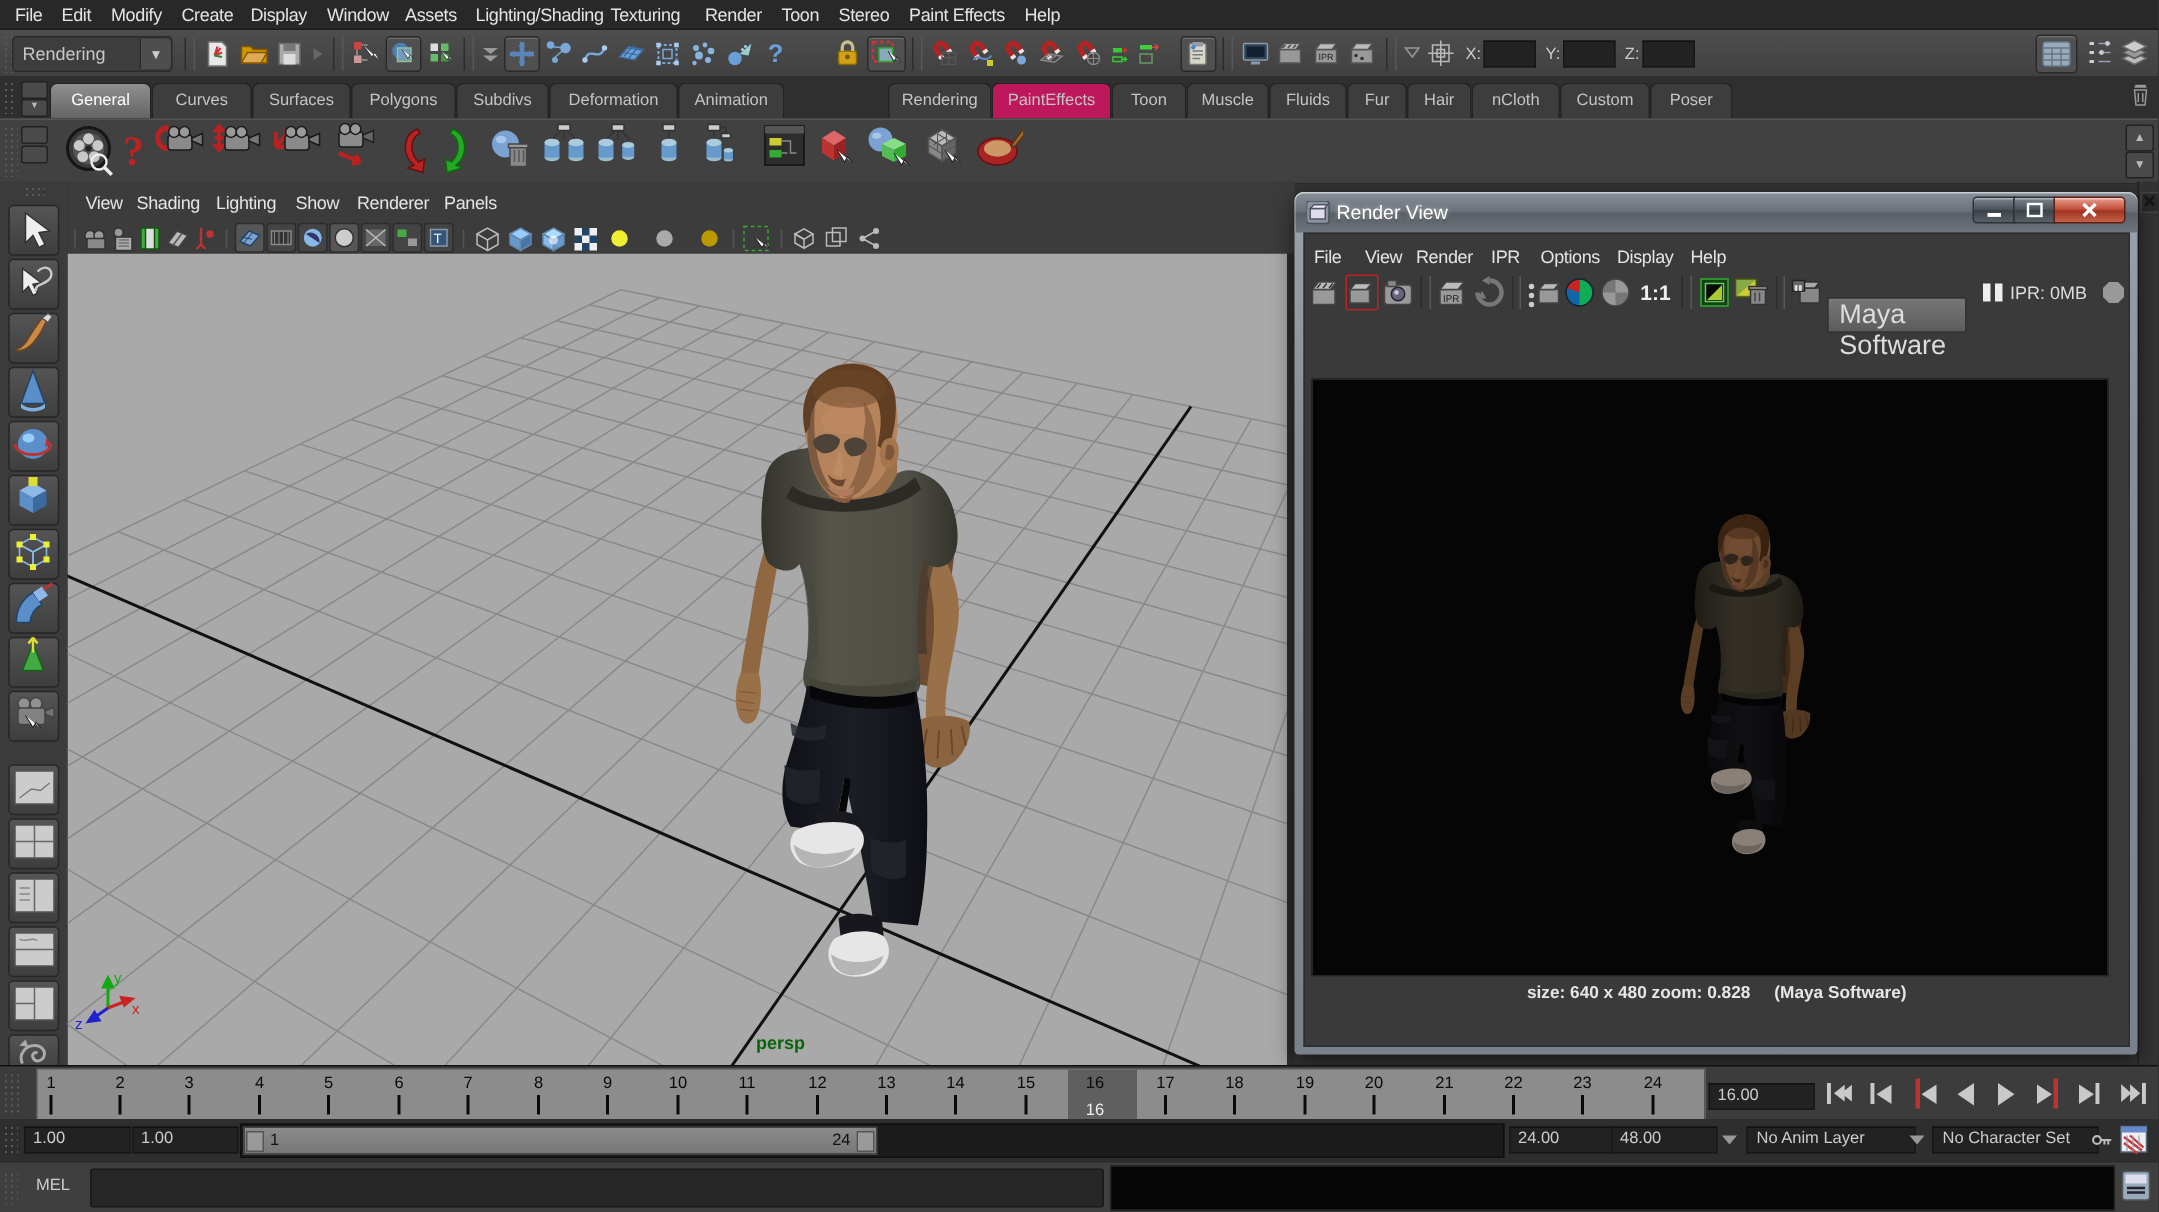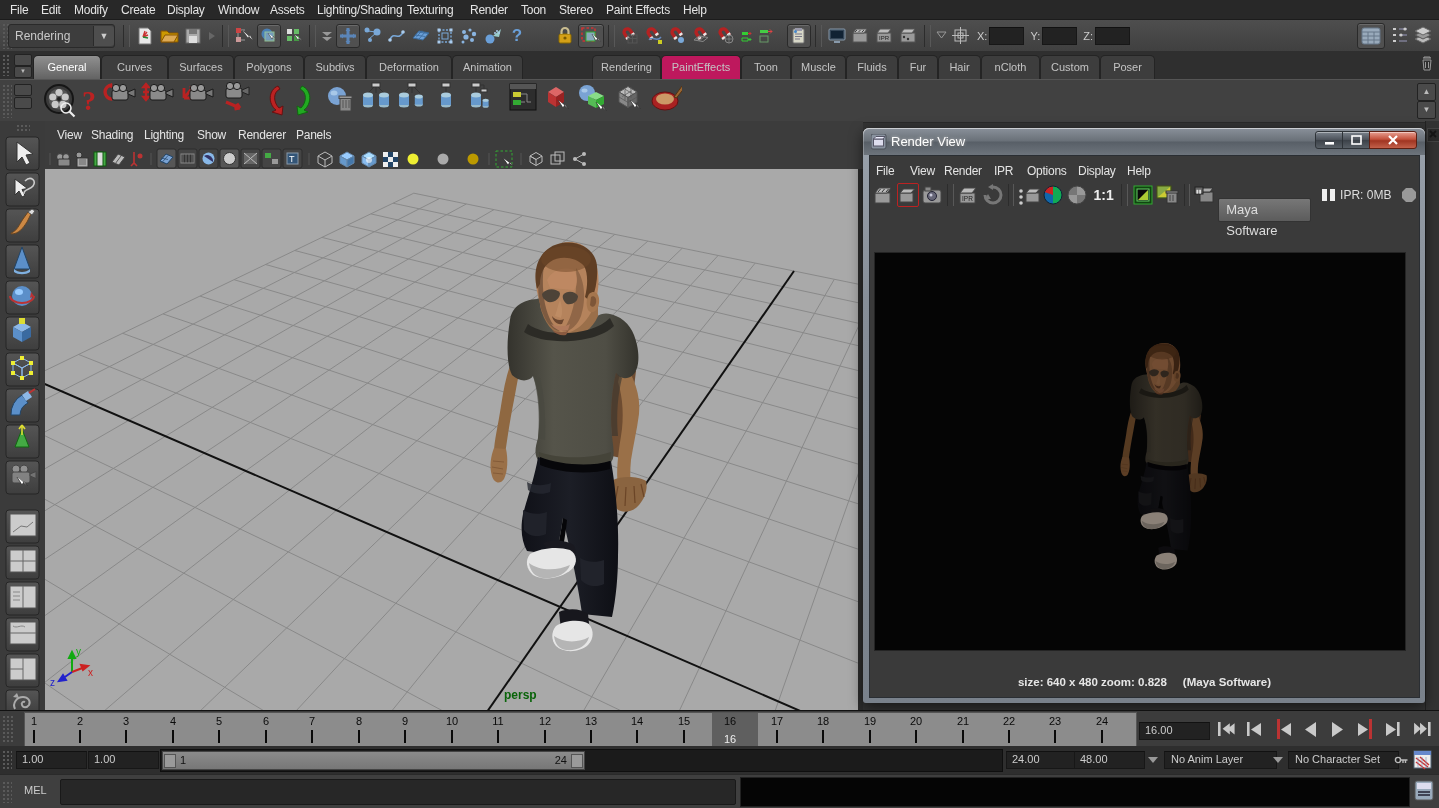--- a/index.html
+++ b/index.html
@@ -1070,21 +1070,21 @@
    <div class="sep"></div>
    <div class="ib">
             <svg width="22" height="20">
               <rect x="6" y="7" width="13" height="10" fill="#888" stroke="#333"></rect>
               <path d="M6 7 l3-4 10 0 -3 4z" fill="#aaa" stroke="#333"></path>
               <rect x="1" y="2" width="8" height="7" fill="#666" stroke="#222"></rect>
               <text x="2" y="8" font-size="5" fill="#ddd" font-family="Liberation Sans">▮▮</text>
             </svg>
           </div>
    <div style="width:1px;"></div>
-   <div style="width:92px;height:22px;background:linear-gradient(#777,#5c5c5c);border:1px solid #333;border-radius:2px;color:#ddd;font-size:13px;line-height:21px;padding-left:7px;margin-top:29px;">Maya Software</div>
+   <div style="width:92px;height:22px;background:linear-gradient(#777,#5c5c5c);border:1px solid #333;border-radius:2px;color:#ddd;font-size:18px;line-height:21px;padding-left:7px;margin-top:29px;">Maya Software</div>
    <div style="width:10px;"></div>
    <svg width="18" height="16">
             <rect x="2" y="2" width="5" height="12" fill="#eee"></rect>
             <rect x="10" y="2" width="5" height="12" fill="#eee"></rect>
           </svg>
    <span style="color:#ddd;font-size:12px;margin-left:4px;white-space:nowrap;">IPR: 0MB</span>
    <svg width="26" height="18" style="margin-left:6px;">
             <polygon points="9,2 15,2 19,6 19,12 15,16 9,16 5,12 5,6" fill="#999"></polygon>
           </svg>
   </div>
@@ -1098,21 +1098,21 @@
                 <feFuncB type="linear" slope="0.52"></feFuncB>
               </feComponentTransfer>
             </filter>
           </defs>
     <rect x="875" y="253" width="530" height="397" fill="#050505"></rect>
     <g transform="translate(848.9,209.0) scale(0.5536)" filter="url(#dk)">
             <use href="#char"></use>
           </g>
   </svg>
 
-  <div class="abs" style="left:0;top:520px;width:100%;text-align:center;color:#e6e6e6;font-size:11.5px;font-weight:bold;">size: 640 x 480 zoom: 0.828&nbsp;&nbsp;&nbsp;&nbsp;&nbsp;(Maya Software)</div>
+  <div class="abs" style="left:0;top:500px;width:100%;text-align:center;color:#e6e6e6;font-size:11.5px;font-weight:bold;">size: 640 x 480 zoom: 0.828&nbsp;&nbsp;&nbsp;&nbsp;&nbsp;(Maya Software)</div>
  </div>
 </div>
 
 <div class="abs" style="left:0;top:710px;width:1439px;height:36px;background:#3c3c3c;border-top:1px solid #111;">
  <div class="dots abs" style="left:2px;top:4px;width:12px;height:28px;"></div>
  <div class="abs" style="left:24px;top:1px;width:1111px;height:34px;background:#8c8c8c;border:1px solid #555;">
   <svg width="1111" height="34">
    <rect x="687" y="0" width="46" height="34" fill="#5f5f5f"></rect>
    <g fill="#0a0a0a" font-size="11" font-family="Liberation Sans" text-anchor="middle">
     <text x="9" y="12">1</text>

